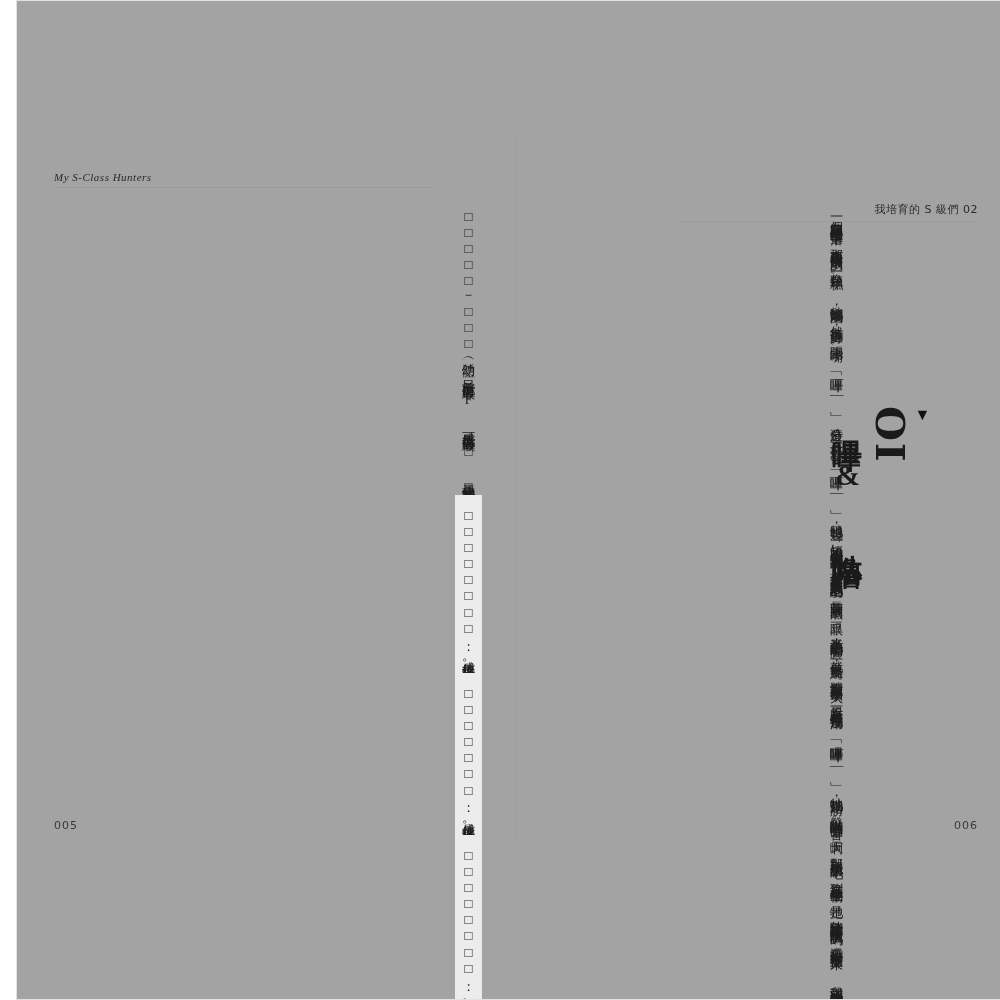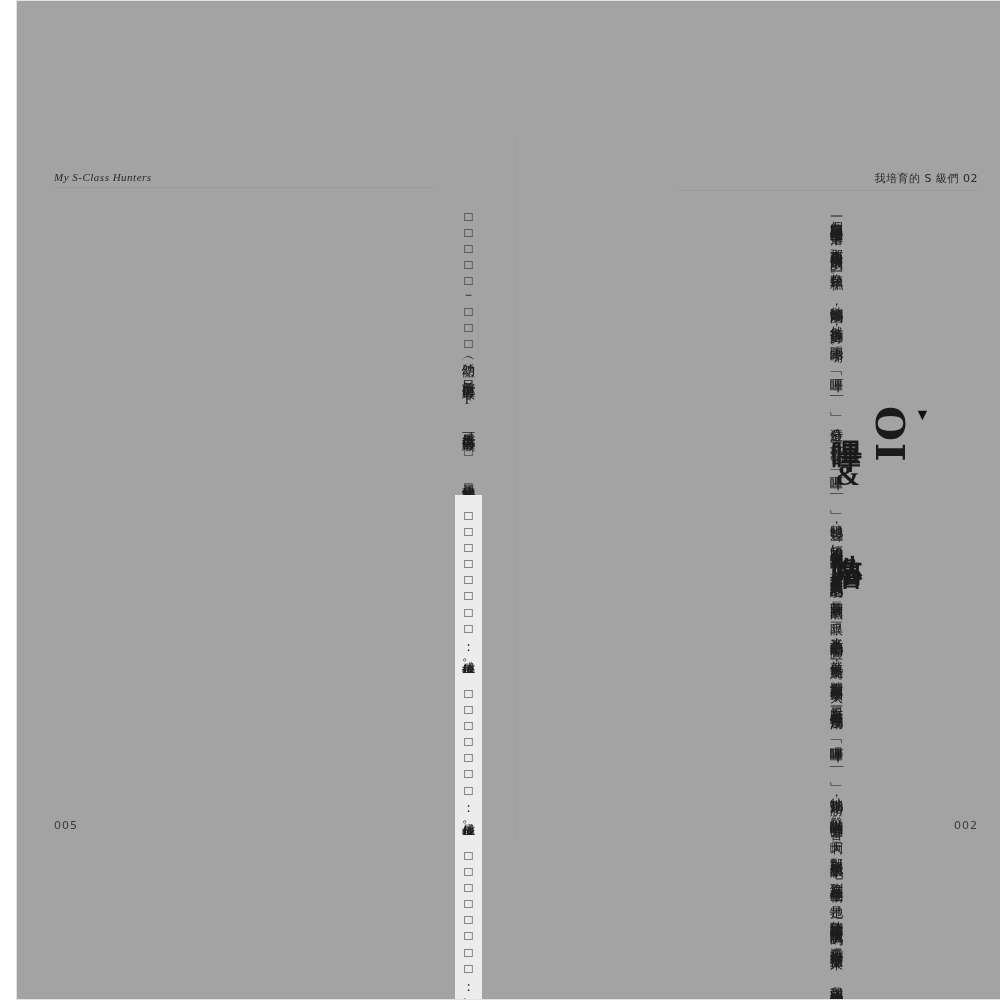--- a/index.html
+++ b/index.html
@@ -55,20 +55,21 @@
     font-family: "Liberation Serif", serif;
     font-style: italic;
   }
   #head-left .rule { width: 380px; }
   #head-right {
     right: 38px;
     width: 300px;
     text-align: right;
     font-family: "DejaVu Sans", sans-serif;
     font-size: 11px;
+    margin-top: 31px;
   }
   #head-right .rule { width: 300px; margin-left: auto; }
 
   
   .folio {
     position: absolute;
     bottom: 168px;
     font-family: "DejaVu Sans", sans-serif;
     font-size: 11px;
     color: #3a3a3a;
@@ -205,15 +206,15 @@
         <div class="vline indent">目前能力值等級：F</div>
         <div class="vline indent">可成長能力值等級：□</div>
         <div class="vline indent">最優化初始技能：</div>
         <div class="vline indent status-line">□□□□□□□□：成長後獲得。</div>
         <div class="vline indent status-line">□□□□□□□：成長後獲得。</div>
         <div class="vline indent status-line">□□□□□□□□：成長後獲得。</div>
       </div>
   </div>
 
   <div class="folio" id="folio-left">005</div>
-  <div class="folio" id="folio-right">002</div>
+  <div class="folio" id="folio-right">006</div>
 
 </div>
 
 </body></html>

